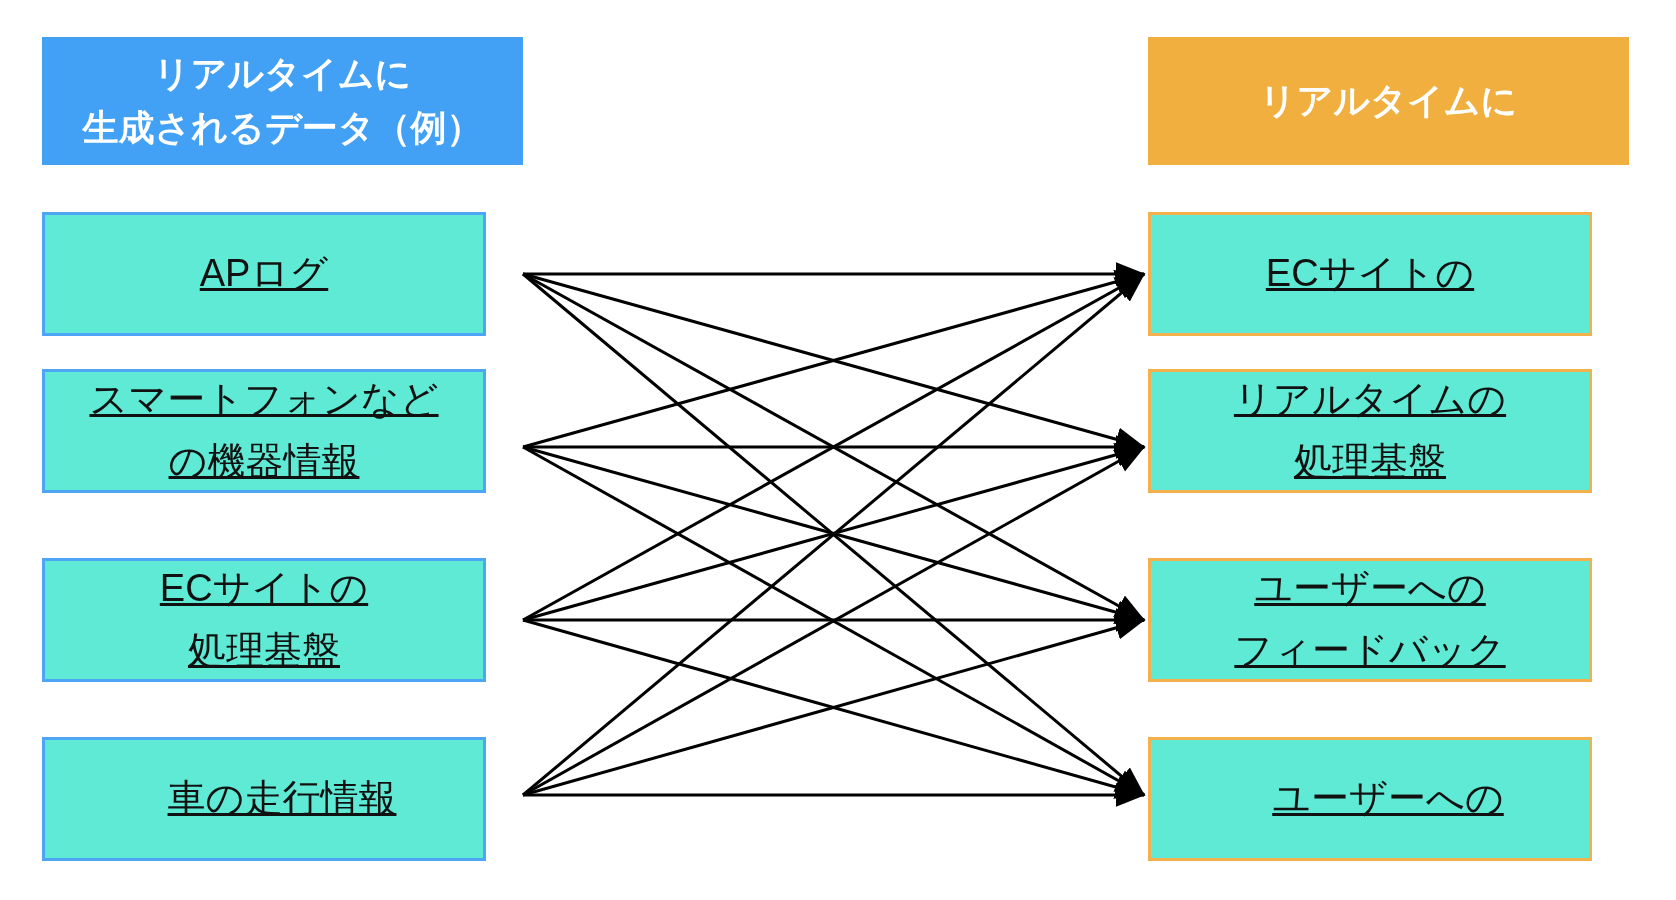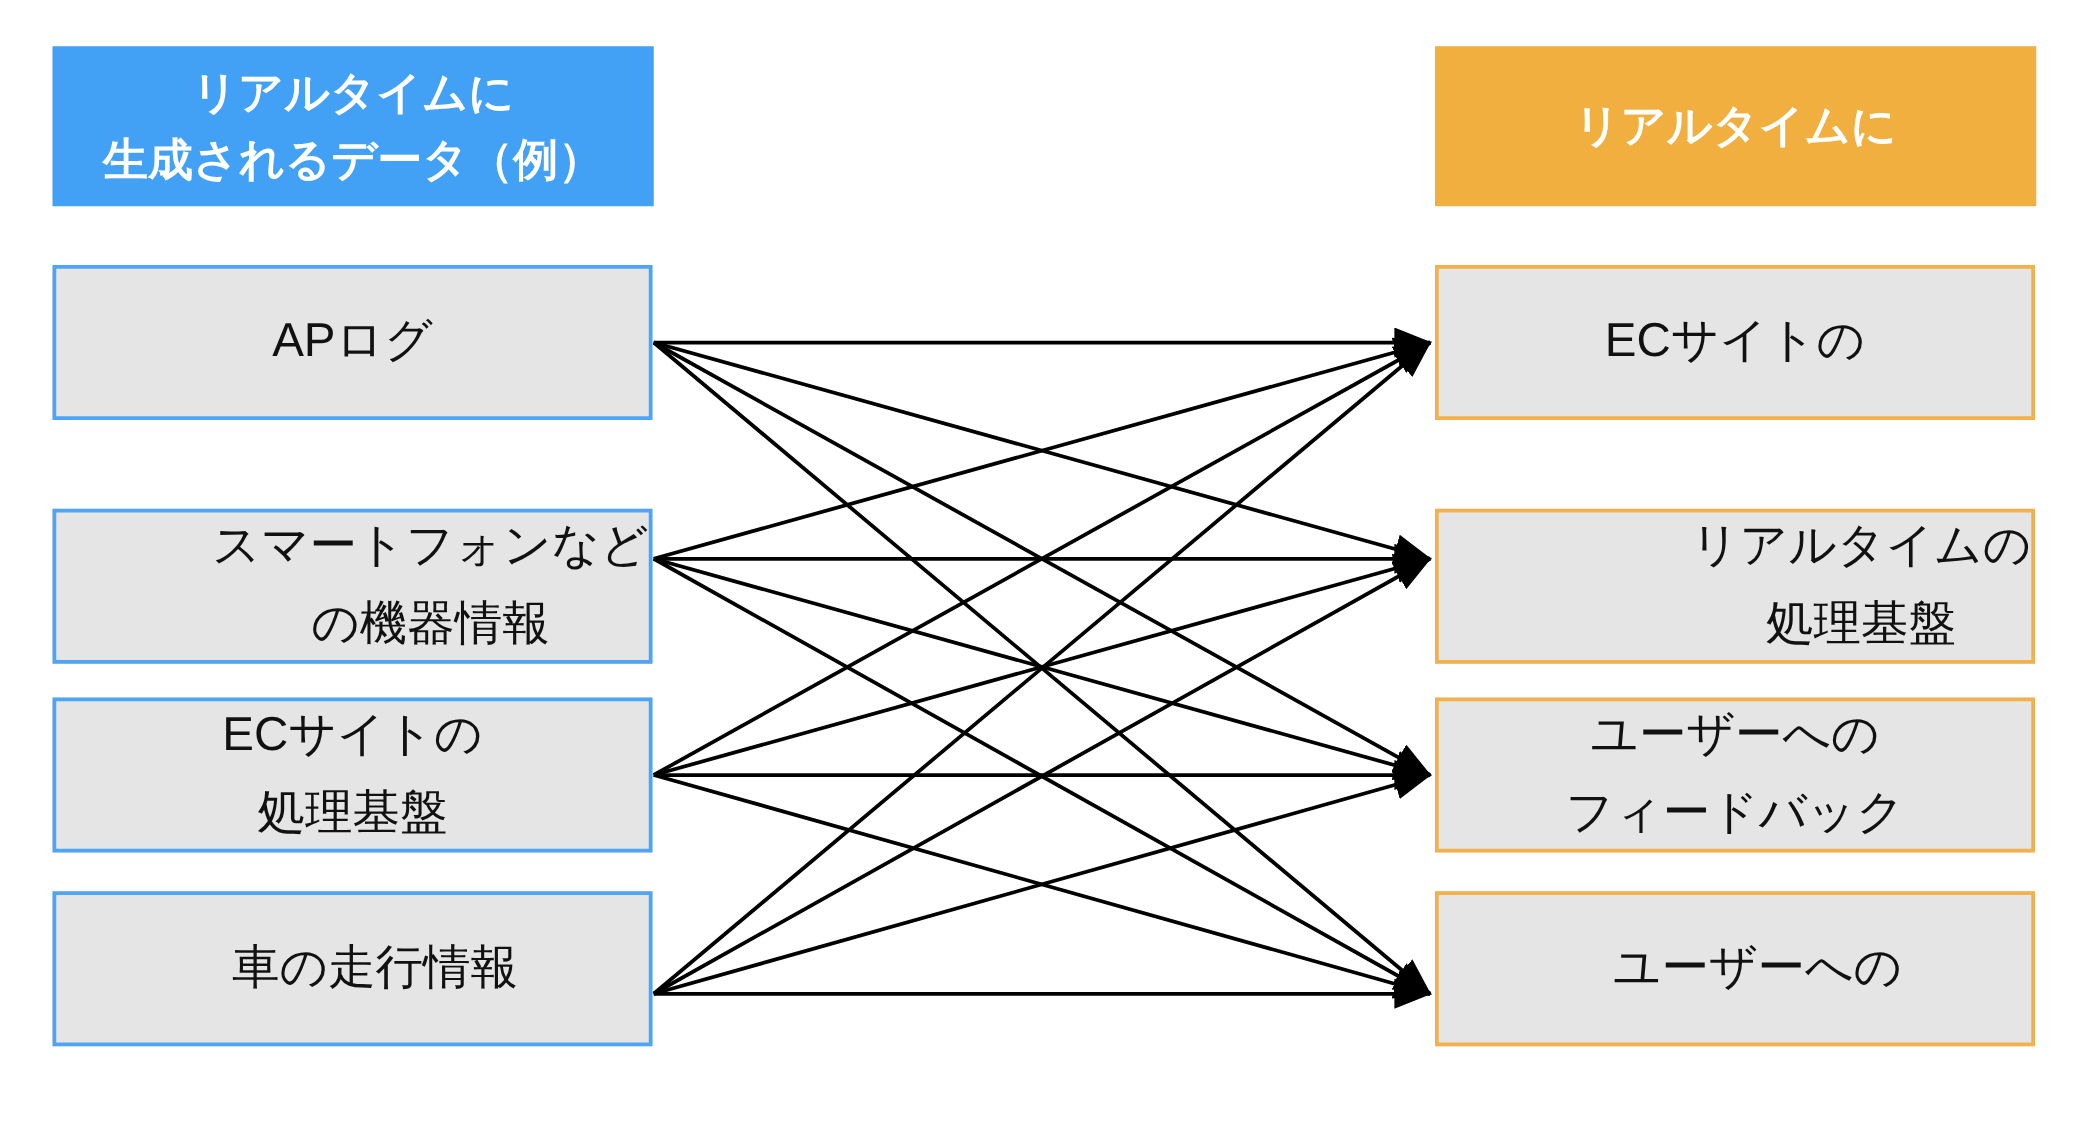--- a/index.html
+++ b/index.html
@@ -39,39 +39,40 @@
     font-size: 36px;
     font-weight: bold;
     line-height: 1.5;
     white-space: pre-line;
     box-sizing: border-box;
   }
   .hdr-left  { left: 42px;   top: 37px; background: var(--blue, #42a0f5); }
   .hdr-right { left: 1148px; top: 37px; background: var(--orange, #f0af3f); }
   .box {
     position: absolute;
-    width: 480px;
+    width: 444px;
     height: 124px;
-    background: #e5e5e5;
+    background: #5eead4;
     box-sizing: border-box;
     display: flex;
     align-items: center;
     justify-content: center;
     text-align: center;
     font-size: 38px;
     color: var(--box-text, #111111);
     line-height: 1.62;
     white-space: pre-line;
+    text-decoration: underline;
   }
   .lbox { left: 42px;   border: 3px solid var(--blue-border, #4fa5f5); }
   .rbox { left: 1148px; border: 3px solid var(--orange-border, #f2b14c); }
   .row0 { top: 212px; }
-  .row1 { top: 407px; justify-content: flex-end; }
+  .row1 { top: 369px; }
   .row2 { top: 558px; }
-  .row3 { top: 713px; padding-left: 36px; }
+  .row3 { top: 737px; padding-left: 36px; }
 </style>
 </head>
 <body>
 
 <div class="canvas">
 
   <svg id="edges" viewBox="0 0 1676 900" xmlns="http://www.w3.org/2000/svg">
     <defs>
       <marker id="arrow" markerWidth="12" markerHeight="9" refX="9.5" refY="4" orient="auto" markerUnits="strokeWidth">
         <path d="M0,0 L10,4 L0,8 Z" fill="#000000"></path>

